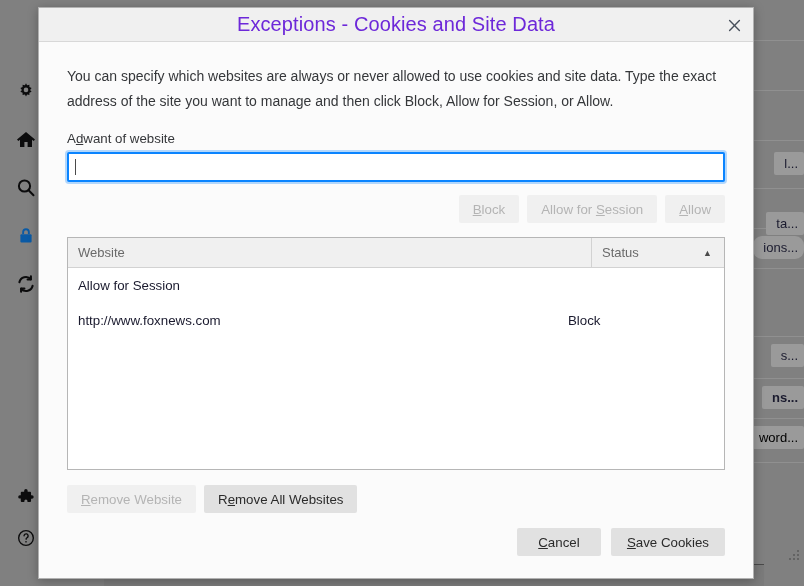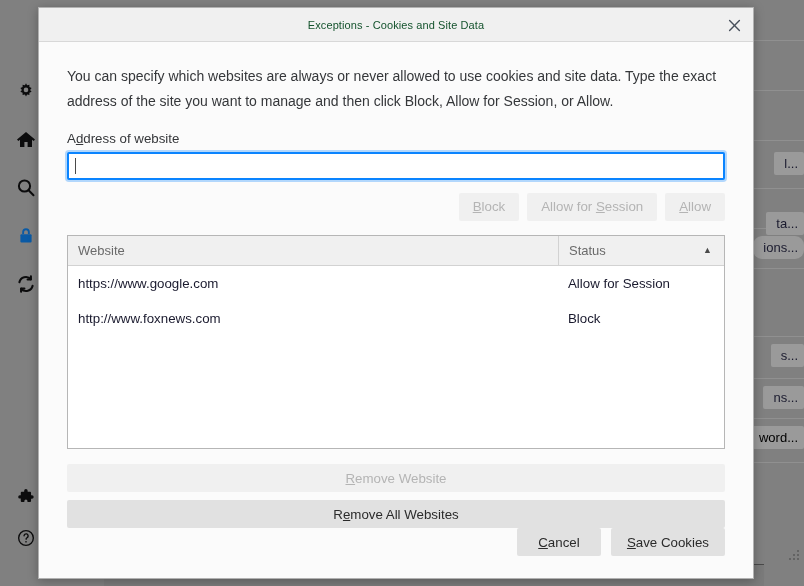--- a/index.html
+++ b/index.html
@@ -99,22 +99,22 @@
     position: relative;
     height: 34px;
     background: #f0f0f0;
     border-bottom: 1px solid #d8d8d8;
     display: flex;
     align-items: center;
     justify-content: center;
     flex: none;
   }
   .title-text {
-    font-size: 11px;
-    color: #14532d;
+    font-size: 20px;
+    color: #6d28d9;
     letter-spacing: .1px;
   }
   .close-btn {
     position: absolute;
     right: 4px; top: 3px;
     width: 30px; height: 28px;
     display: flex; align-items: center; justify-content: center;
     color: #48505c;
     cursor: default;
   }
@@ -199,20 +199,21 @@
     flex-direction: column;
     overflow: hidden;
   }
 
   .list-head {
     display: flex;
     height: 30px;
     background: #f0f0f0;
     border-bottom: 1px solid #d2d2d2;
     flex: none;
+    gap: 33px;
   }
   .col-head {
     display: flex;
     align-items: center;
     font-size: 13px;
     color: #6a6a6a;
     padding: 0 10px;
     position: relative;
   }
   .col-head.website { flex: 0 0 490px; }
@@ -236,21 +237,20 @@
     font-size: 13.3px;
     color: #1a1a2e;
   }
   .cell-site { flex: 0 0 490px; padding: 0 10px; }
   .cell-status { flex: 1; padding: 0 10px; }
 
   .bottom-actions {
     margin-top: 15px;
     display: flex;
     gap: 8px;
-    flex-direction: column;
   }
 
   .dialog-footer {
     display: flex;
     justify-content: flex-end;
     gap: 10px;
     padding: 0 28px 22px 28px;
     margin-top: auto;
   }
   .dialog-footer .btn { min-width: 84px; padding: 5px 16px; }
@@ -270,21 +270,21 @@
       <div class="bg-divider" style="top:268px;"></div>
       <div class="bg-divider" style="top:336px;"></div>
       <div class="bg-divider" style="top:378px;"></div>
       <div class="bg-divider" style="top:418px;"></div>
       <div class="bg-divider" style="top:462px;"></div>
 
       <div class="bg-btn" style="top:152px;">l...</div>
       <div class="bg-btn" style="top:212px;">ta...</div>
       <div class="bg-btn" style="top:236px;border-radius:9px;">ions...</div>
       <div class="bg-btn" style="top:344px;">s...</div>
-      <div class="bg-btn" style="top:386px;">ns...</div>
+      <div class="bg-btn" style="top:386px;font-weight:bold;">ns...</div>
       <div class="bg-btn disabled" style="top:426px;">word...</div>
 
       <div class="bg-bottom-plate"></div>
       <div class="resize-grip">
         <i style="left:8px;top:0;"></i>
         <i style="left:4px;top:4px;"></i>
           <i style="left:8px;top:4px;"></i>
         <i style="left:0;top:8px;"></i>
           <i style="left:4px;top:8px;"></i>
           <i style="left:8px;top:8px;"></i>
@@ -349,21 +349,21 @@
           <line x1="11.4" y1="1.6" x2="1.6" y2="11.4"></line>
         </svg>
       </div>
     </div>
 
     <div class="dialog-body">
 
       <p class="intro">You can specify which websites are always or never allowed to use cookies and site data. Type the exact address of the site you want to manage and then click Block, Allow for Session, or Allow.</p>
 
       <div class="field-label">
-        <span>A</span><u>d</u><span>dress of website</span>
+        <span>A</span><u>d</u><span>want of website</span>
       </div>
 
       <div class="addr-input">
         <span class="caret"></span>
           <span></span>
       </div>
 
       <div class="action-row">
         <button class="btn disabled"><span></span><u>B</u><span>lock</span></button>
         <button class="btn disabled"><span>Allow for </span><u>S</u><span>ession</span></button>
@@ -375,21 +375,20 @@
           <div class="col-head website">
             <span>Website</span>
           </div>
           <div class="col-head status">
             <span>Status</span>
             <span class="sort-arrow">▲</span>
           </div>
         </div>
         <div class="list-body">
           <div class="list-row">
-            <div class="cell-site">https://www.google.com</div>
             <div class="cell-status">Allow for Session</div>
           </div>
           <div class="list-row">
             <div class="cell-site">http://www.foxnews.com</div>
             <div class="cell-status">Block</div>
           </div>
         </div>
       </div>
 
       <div class="bottom-actions">

